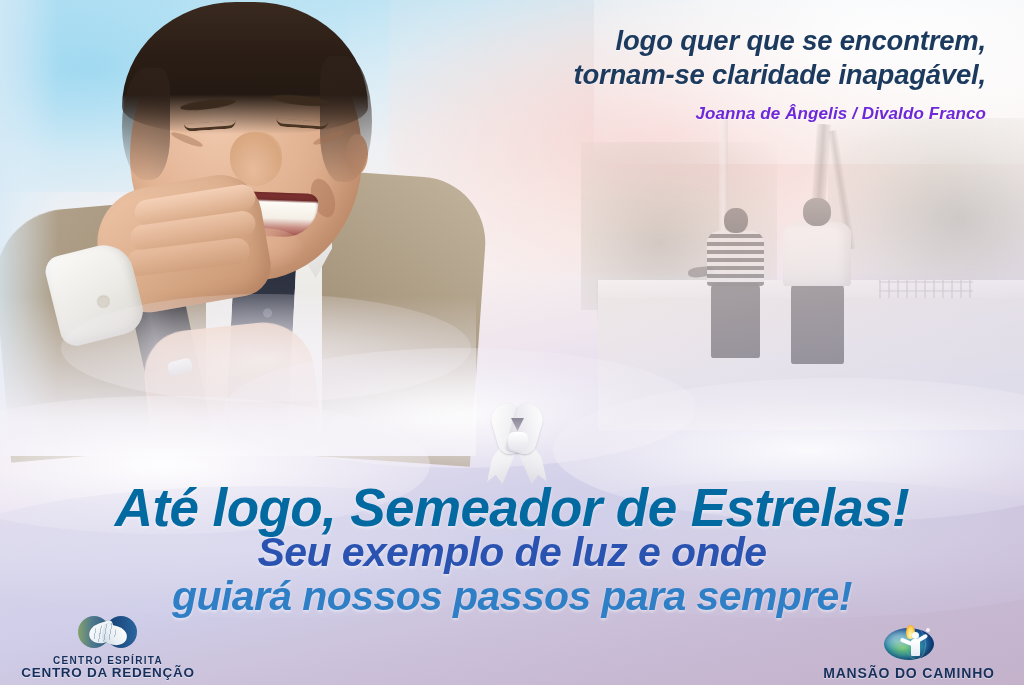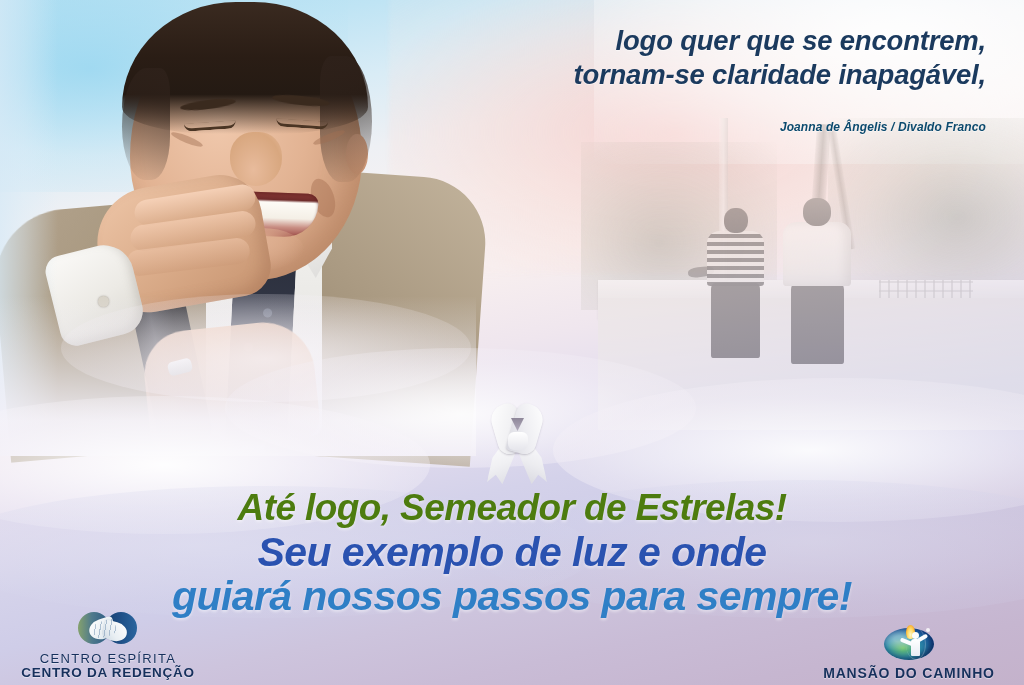--- a/index.html
+++ b/index.html
@@ -315,25 +315,25 @@
     line-height:34px;
     font-weight:bold;
     font-style:italic;
     color:#1b3a5e;
     letter-spacing:-.2px;
     text-shadow:0 1px 1px rgba(255,255,255,.55);
     white-space:nowrap;
   }
   .quote-attr{
     display:block;
-    margin-top:28px;
-    font-size:12px;
+    margin-top:12px;
+    font-size:17px;
     font-weight:bold;
     font-style:italic;
-    color:#0c4a6e;
+    color:#6d28d9;
     letter-spacing:.1px;
     text-shadow:0 1px 1px rgba(255,255,255,.6);
   }
 
   
   .ribbon{position:absolute;left:486px;top:404px;width:62px;height:80px;}
   .rb{position:absolute;}
   .rb-loopL{
     left:8px;top:0;width:28px;height:50px;
     background:linear-gradient(120deg,#ffffff 0%,#f2f2f4 50%,#dedee4 100%);
@@ -375,21 +375,21 @@
     position:absolute;left:0;right:0;top:486px;
     text-align:center;
   }
   .msg-line{
     display:block;
     font-weight:bold;
     font-style:italic;
     letter-spacing:-.6px;
     text-shadow:0 2px 3px rgba(255,255,255,.45);
   }
-  .msg-1{font-size:37px;line-height:44px;color:#4d7c0f;}
+  .msg-1{font-size:53px;line-height:44px;color:#0369a1;}
   .msg-2{font-size:41px;line-height:44px;color:#2a52b0;}
   .msg-3{font-size:41px;line-height:44px;color:#2f7fc6;}
 
   
   .logo{position:absolute;bottom:4px;text-align:center;}
   .logo-left{left:10px;width:196px;}
   .logo-right{right:10px;width:210px;}
 
   .logo-mark{position:relative;margin:0 auto;}
 
@@ -435,21 +435,21 @@
     background:radial-gradient(ellipse at 50% 70%,#fff7c4 0%,#ffd964 45%,#f7a82e 75%,rgba(247,168,46,0) 100%);
     border-radius:50% 50% 42% 42%;}
   .gl-spark{left:44px;top:4px;width:4px;height:4px;border-radius:50%;background:#ffffff;opacity:.8;}
 
   .logo-cap{
     margin-top:2px;
     color:#16305c;
     line-height:1.08;
     text-shadow:0 1px 1px rgba(255,255,255,.5);
   }
-  .cap-sm{display:block;font-size:13px;font-weight:normal;letter-spacing:1.3px;}
+  .cap-sm{display:block;font-size:10px;font-weight:bold;letter-spacing:1.3px;}
   .cap-lg{display:block;font-size:13.5px;font-weight:bold;letter-spacing:.7px;}
   .cap-one{display:block;font-size:14px;font-weight:bold;letter-spacing:.8px;}
 </style>
 </head>
 <body>
 
 <div class="canvas">
 
   <div class="bg-sky"></div>
   <div class="bg-haze-blue-tl"></div>

